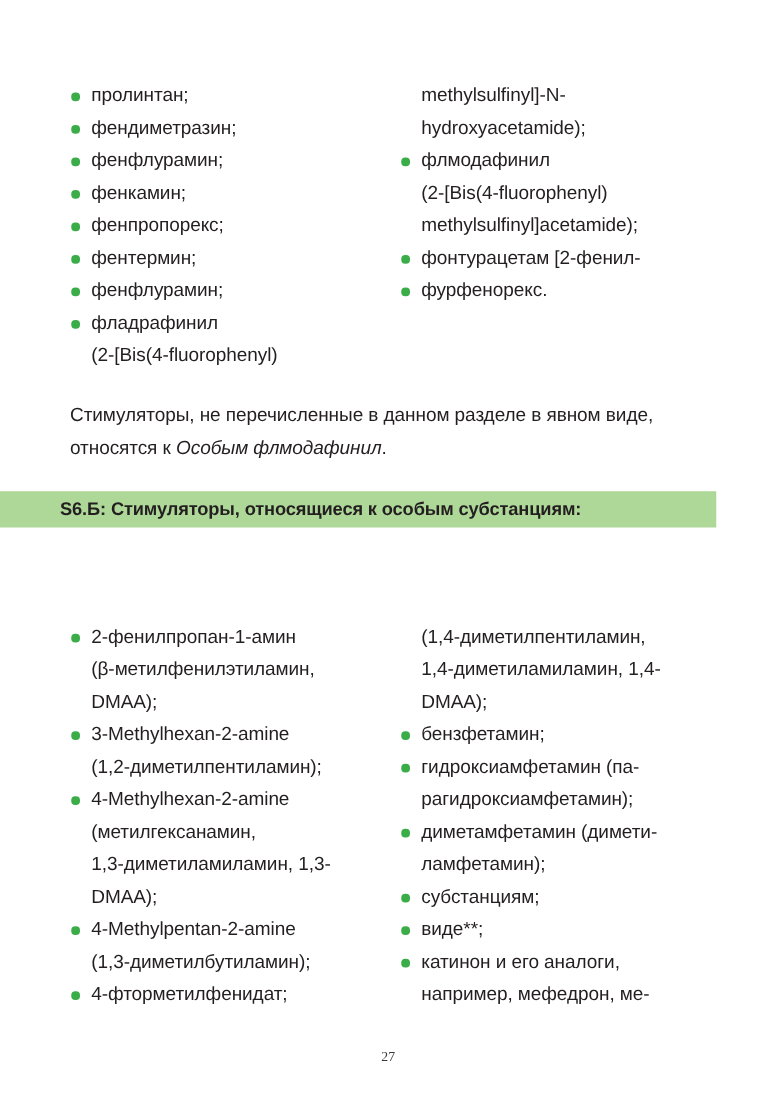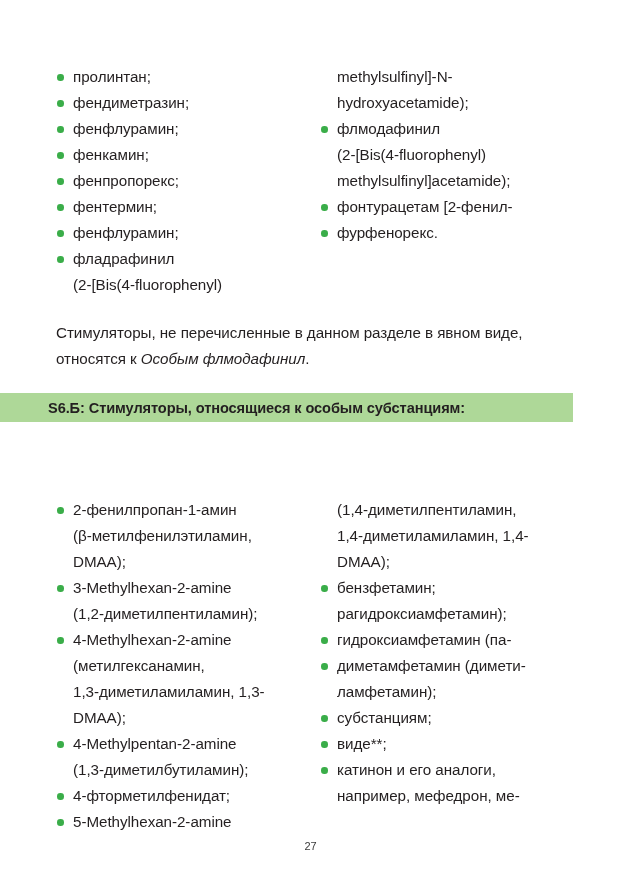--- a/index.html
+++ b/index.html
@@ -94,20 +94,21 @@
 
   
   .page-number {
     position: absolute;
     left: 0;
     top: 840px;
     width: 621px;
     text-align: center;
     font-size: 11px;
     color: #3b3b3b;
+    font-family: Liberation Serif, serif;
   }
 </style>
 </head>
 <body>
 
 <div class="page">
 
   <div class="cols" style="top:64px;">
     <div class="col col-left">
       <ul class="bl">
@@ -153,31 +154,30 @@
           <li class="bl-item cont">DMAA);</li>
           <li class="bl-item bullet">3-Methylhexan-2-amine</li>
           <li class="bl-item cont">(1,2-диметилпентиламин);</li>
           <li class="bl-item bullet">4-Methylhexan-2-amine</li>
           <li class="bl-item cont">(метилгексанамин,</li>
           <li class="bl-item cont">1,3-диметиламиламин, 1,3-</li>
           <li class="bl-item cont">DMAA);</li>
           <li class="bl-item bullet">4-Methylpentan-2-amine</li>
           <li class="bl-item cont">(1,3-диметилбутиламин);</li>
           <li class="bl-item bullet">4-фторметилфенидат;</li>
-          <li class="bl-item bullet">5-Methylhexan-2-amine</li>
         </ul>
     </div>
     <div class="col col-right">
       <ul class="bl">
           <li class="bl-item cont">(1,4-диметилпентиламин,</li>
           <li class="bl-item cont">1,4-диметиламиламин, 1,4-</li>
           <li class="bl-item cont">DMAA);</li>
           <li class="bl-item bullet">бензфетамин;</li>
+          <li class="bl-item bullet">гидроксиамфетамин (па-</li>
           <li class="bl-item cont">рагидроксиамфетамин);</li>
-          <li class="bl-item bullet">гидроксиамфетамин (па-</li>
           <li class="bl-item bullet">диметамфетамин (димети-</li>
           <li class="bl-item cont">ламфетамин);</li>
           <li class="bl-item bullet">субстанциям;</li>
           <li class="bl-item bullet">виде**;</li>
           <li class="bl-item bullet">катинон и его аналоги,</li>
           <li class="bl-item cont">например, мефедрон, ме-</li>
         </ul>
     </div>
   </div>
 

